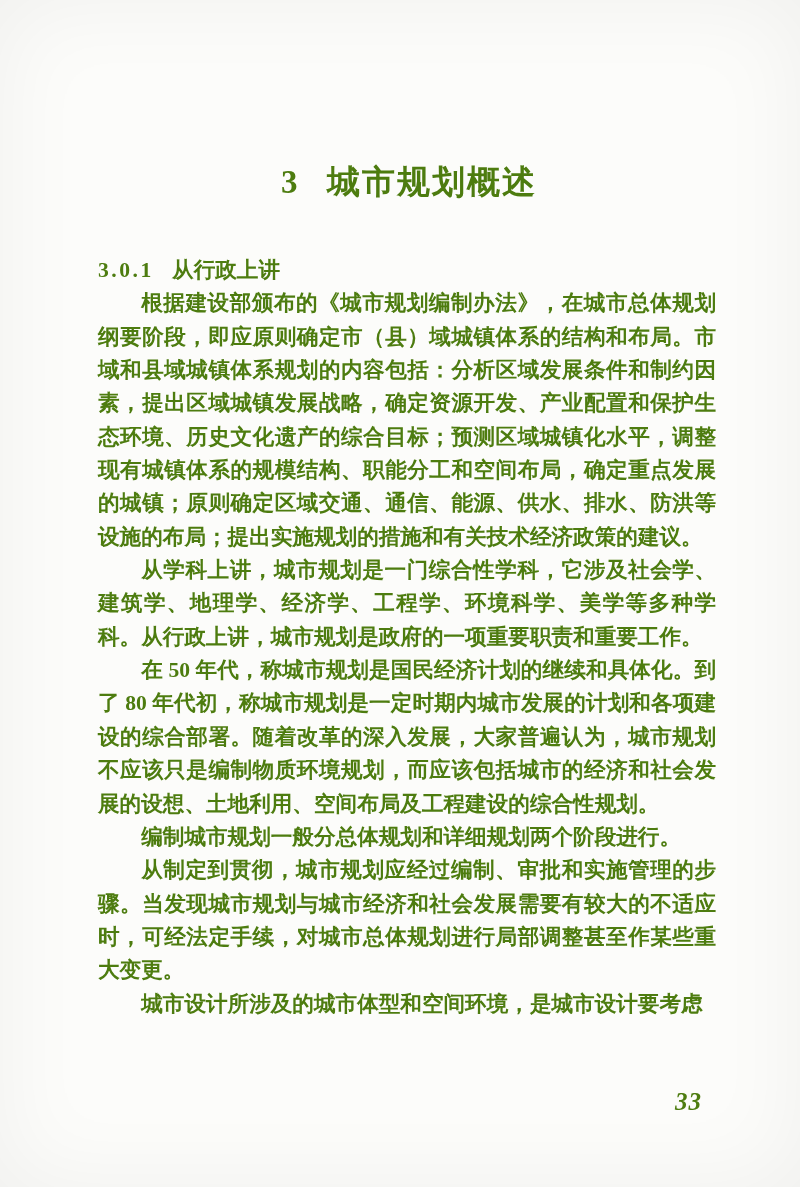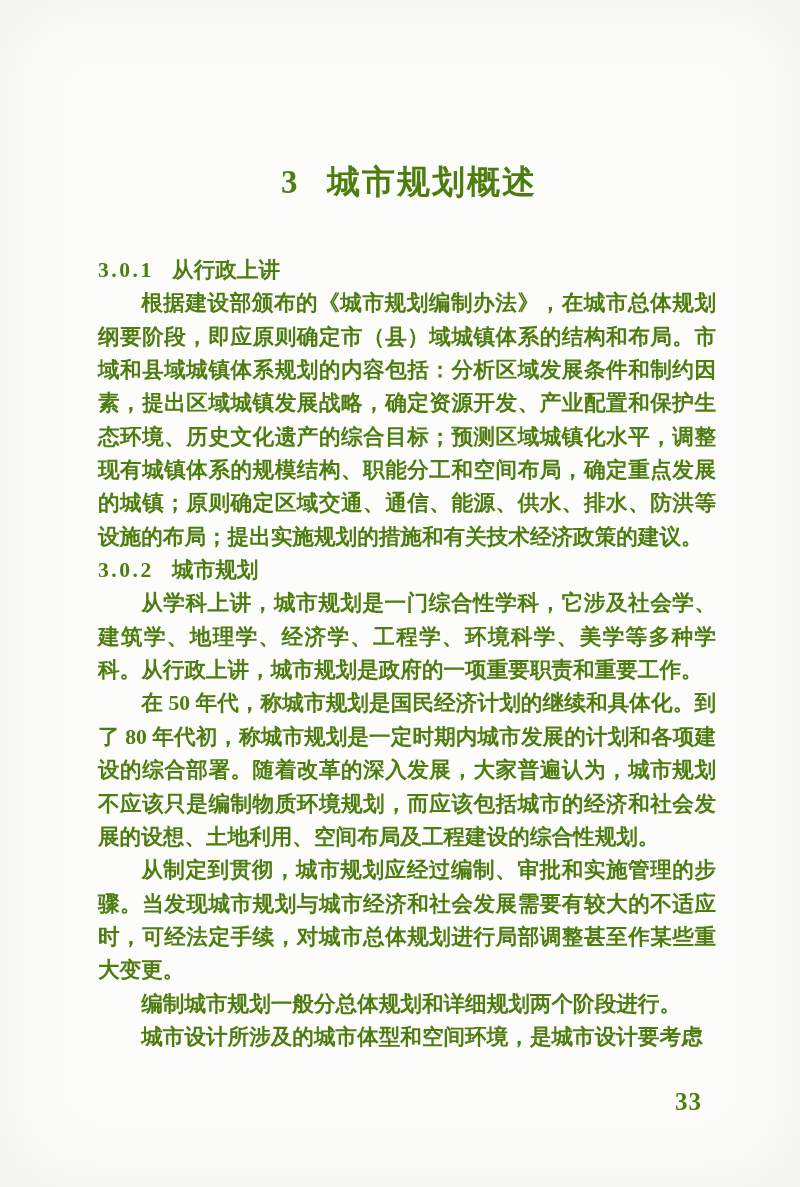--- a/index.html
+++ b/index.html
@@ -58,40 +58,40 @@
     text-align: justify;
     word-break: break-all;
   }
   .page-number {
     position: absolute;
     top: 1088px;
     left: 98px;
     width: 604px;
     text-align: right;
     font-size: 25px;
+    font-style: italic;
     font-weight: bold;
     letter-spacing: 1px;
   }
 </style>
 </head>
 <body>
 
 <div class="page">
 
   <div class="chapter-title">
     <span class="chap-num">3</span><span>城市规划概述</span>
   </div>
 
   <div class="content" id="content">
 
   <div class="section-heading"><span class="sec-num">3.0.1</span><span>从行政上讲</span></div>
       <p class="para">根据建设部颁布的《城市规划编制办法》，在城市总体规划纲要阶段，即应原则确定市（县）域城镇体系的结构和布局。市域和县域城镇体系规划的内容包括：分析区域发展条件和制约因素，提出区域城镇发展战略，确定资源开发、产业配置和保护生态环境、历史文化遗产的综合目标；预测区域城镇化水平，调整现有城镇体系的规模结构、职能分工和空间布局，确定重点发展的城镇；原则确定区域交通、通信、能源、供水、排水、防洪等设施的布局；提出实施规划的措施和有关技术经济政策的建议。</p>
-      <div class="section-heading"><span class="sec-num">3.0.2</span><span>城市规划</span></div>
       <p class="para">从学科上讲，城市规划是一门综合性学科，它涉及社会学、建筑学、地理学、经济学、工程学、环境科学、美学等多种学科。从行政上讲，城市规划是政府的一项重要职责和重要工作。</p>
       <p class="para">在 50 年代，称城市规划是国民经济计划的继续和具体化。到了 80 年代初，称城市规划是一定时期内城市发展的计划和各项建设的综合部署。随着改革的深入发展，大家普遍认为，城市规划不应该只是编制物质环境规划，而应该包括城市的经济和社会发展的设想、土地利用、空间布局及工程建设的综合性规划。</p>
+      <p class="para">编制城市规划一般分总体规划和详细规划两个阶段进行。</p>
       <p class="para">从制定到贯彻，城市规划应经过编制、审批和实施管理的步骤。当发现城市规划与城市经济和社会发展需要有较大的不适应时，可经法定手续，对城市总体规划进行局部调整甚至作某些重大变更。</p>
-      <p class="para">编制城市规划一般分总体规划和详细规划两个阶段进行。</p>
       <p class="para">城市设计所涉及的城市体型和空间环境，是城市设计要考虑</p>
     </div>
 
   <div class="page-number">33</div>
 
 </div>
 
 </body></html>

